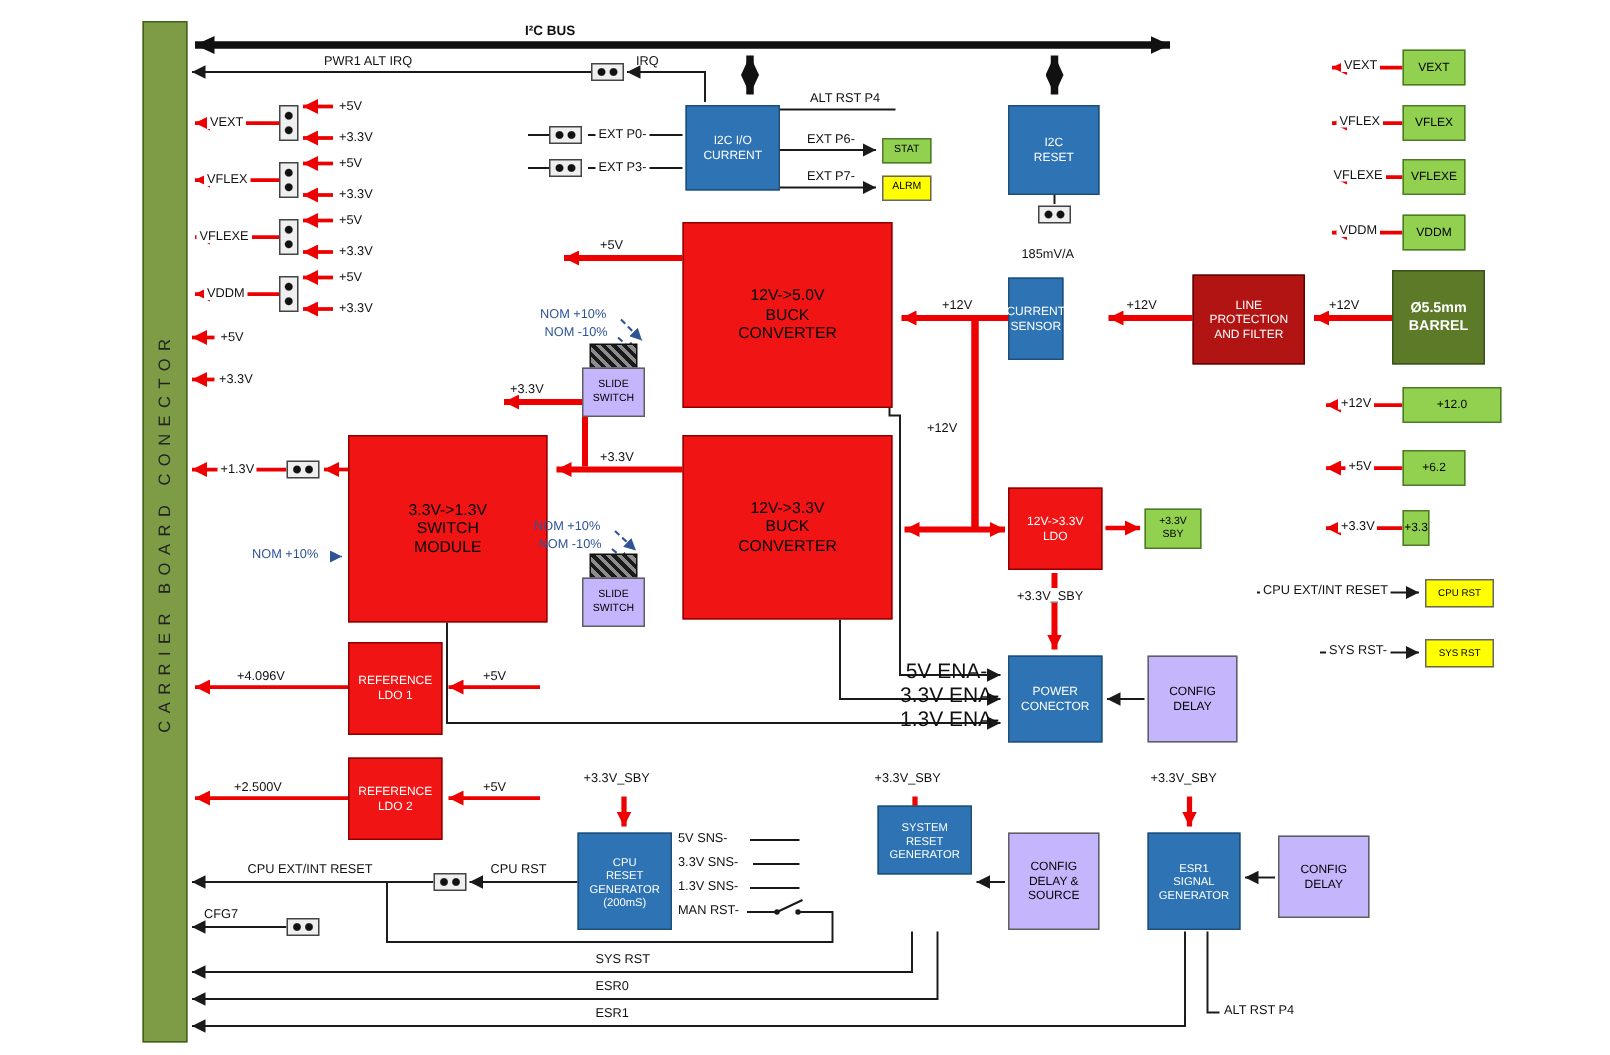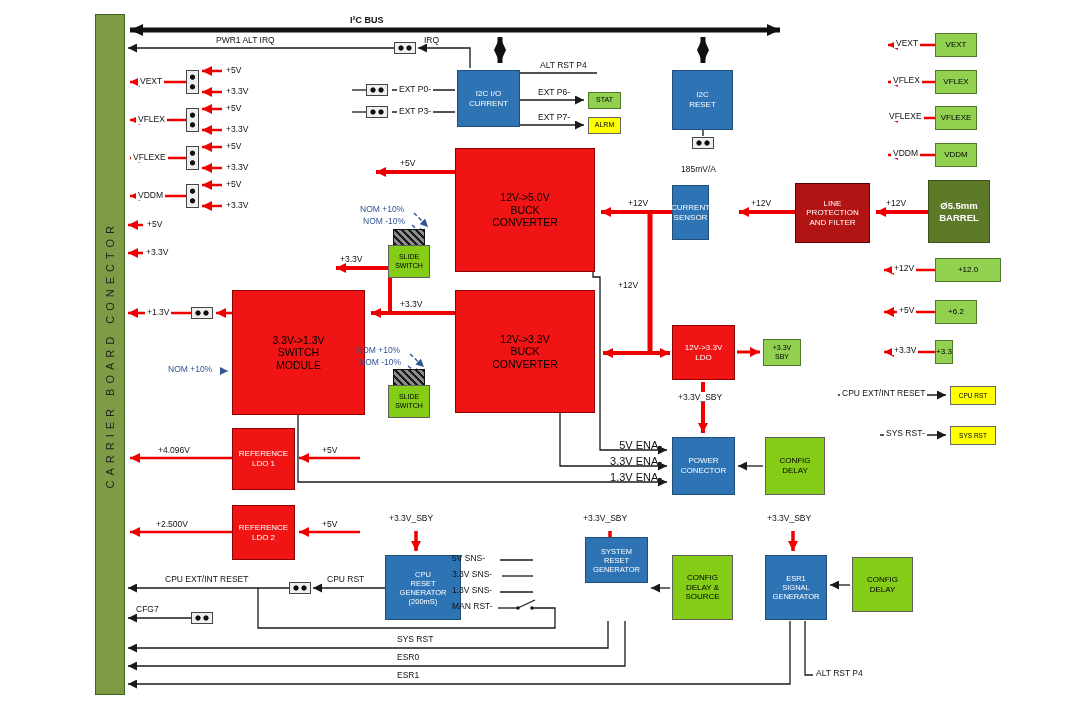--- a/index.html
+++ b/index.html
@@ -6,31 +6,31 @@
   html,body{width:1073px;height:703px}
   body{position:relative;background:#fff;font-family:"Liberation Sans",sans-serif;overflow:hidden}
   svg.wires{position:absolute;left:0;top:0;z-index:1}
   .blk{position:absolute;display:flex;align-items:center;justify-content:center;text-align:center;
        line-height:1.2;white-space:pre-line;z-index:2}
   .blue{background:#2e74b5;border:1px solid #1f4e79;color:#fff;font-size:8px}
   .red{background:#f11414;border:1px solid #8f0000;color:#000;font-size:10.5px}
   .redw{background:#f11414;border:1px solid #8f0000;color:#fff;font-size:8px}
   .darkred{background:#b21414;border:1px solid #5e0000;color:#fff;font-size:8px}
   .olive{background:#5d7a28;border:1px solid #39511a;color:#fff;font-size:9.5px;font-weight:700}
-  .gray{background:#84cc16;border:1px solid #5f5f5f;color:#000;font-size:8px}
+  .gray{background:#c4b5fd;border:1px solid #5f5f5f;color:#000;font-size:8px}
   .green{background:#92d050;border:1px solid #4e7a2a;color:#000;font-size:8px}
   .yellow{background:#ffff00;border:1px solid #666;color:#000;font-size:6.5px}
   .sm{font-size:7px}
   .gen{font-size:7.5px}
   .connector{position:absolute;left:95px;top:14px;width:30px;height:681px;background:#7d9c45;
        border:1px solid #42611f;display:flex;align-items:center;justify-content:center;z-index:2}
   .connector span{writing-mode:vertical-rl;transform:rotate(180deg);font-size:11px;color:#222;
        letter-spacing:5px;white-space:nowrap}
   .lbl{position:absolute;font-size:8.5px;color:#111;white-space:nowrap;z-index:3;line-height:1.2}
-  .lblr{position:absolute;font-size:11px;color:#111;white-space:nowrap;z-index:3;text-align:right}
+  .lblr{position:absolute;font-size:14px;color:#111;white-space:nowrap;z-index:3;text-align:center}
   .bg{background:#fff;padding:0 2px}
   .nom{color:#2f5496}
   .bus-lbl{font-size:9px;font-weight:600}
   .jumper-h,.jumper-v{position:absolute;background:#efefef;border:1px solid #444;z-index:3}
   .jumper-h{width:22px;height:12px;
      background-image:radial-gradient(circle at 30% 50%,#111 2.2px,transparent 3px),
                       radial-gradient(circle at 70% 50%,#111 2.2px,transparent 3px)}
   .jumper-v{width:13px;height:24px;
      background-image:radial-gradient(circle at 50% 28%,#111 2.2px,transparent 3px),
                       radial-gradient(circle at 50% 72%,#111 2.2px,transparent 3px)}
@@ -191,21 +191,21 @@
 <div class="blk blue" style="left:672px;top:437px;width:63px;height:58px">POWER
 CONECTOR</div>
 <div class="blk gray" style="left:765px;top:437px;width:60px;height:58px">CONFIG
 DELAY</div>
 
 <div class="blk redw" style="left:232px;top:428px;width:63px;height:62px">REFERENCE
 LDO 1</div>
 <div class="blk redw" style="left:232px;top:505px;width:63px;height:55px">REFERENCE
 LDO 2</div>
 
-<div class="blk blue gen" style="left:385px;top:555px;width:76px;height:65px">CPU
+<div class="blk blue gen" style="left:385px;top:555px;width:63px;height:65px">CPU
 RESET
 GENERATOR
 (200mS)</div>
 <div class="blk blue gen" style="left:585px;top:537px;width:63px;height:46px">SYSTEM
 RESET
 GENERATOR</div>
 <div class="blk gray" style="left:672px;top:555px;width:61px;height:65px">CONFIG
 DELAY &amp;
 SOURCE</div>
 <div class="blk blue gen" style="left:765px;top:555px;width:62px;height:65px">ESR1

